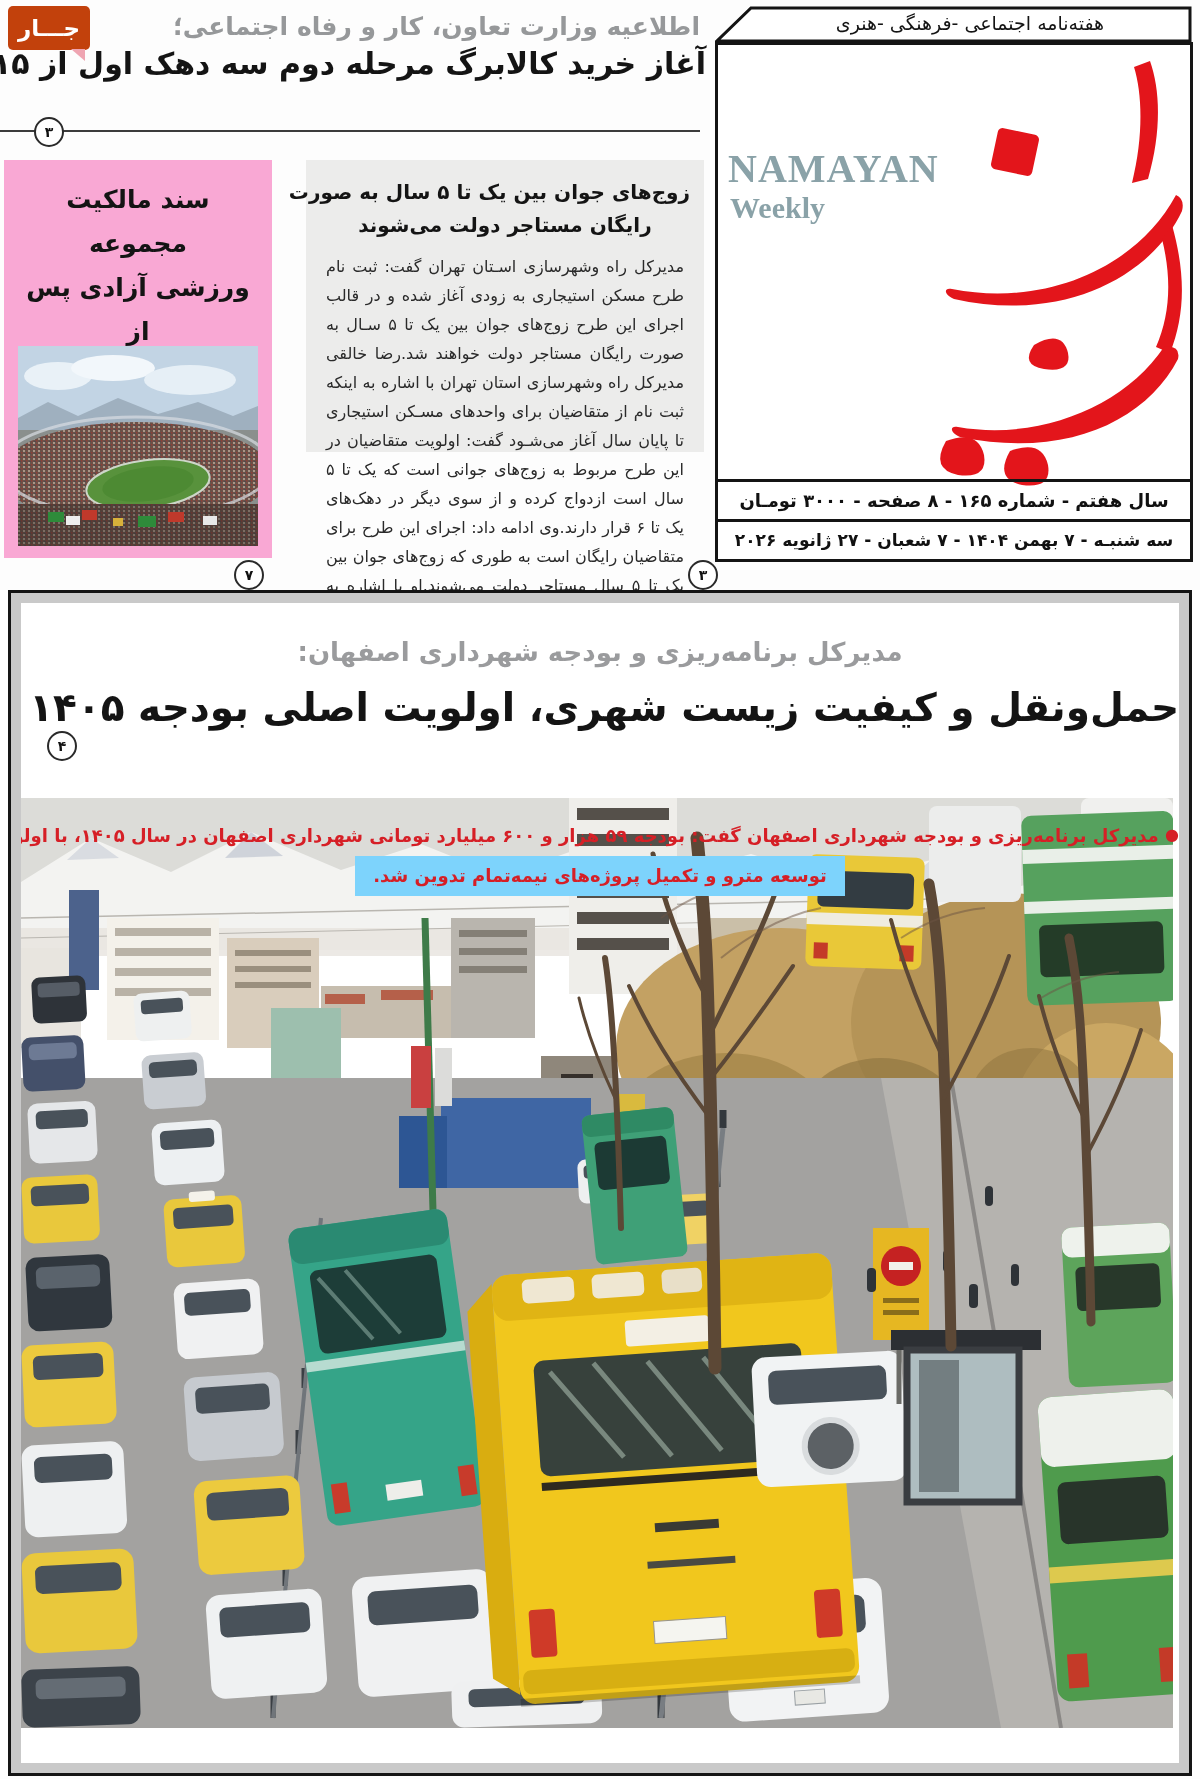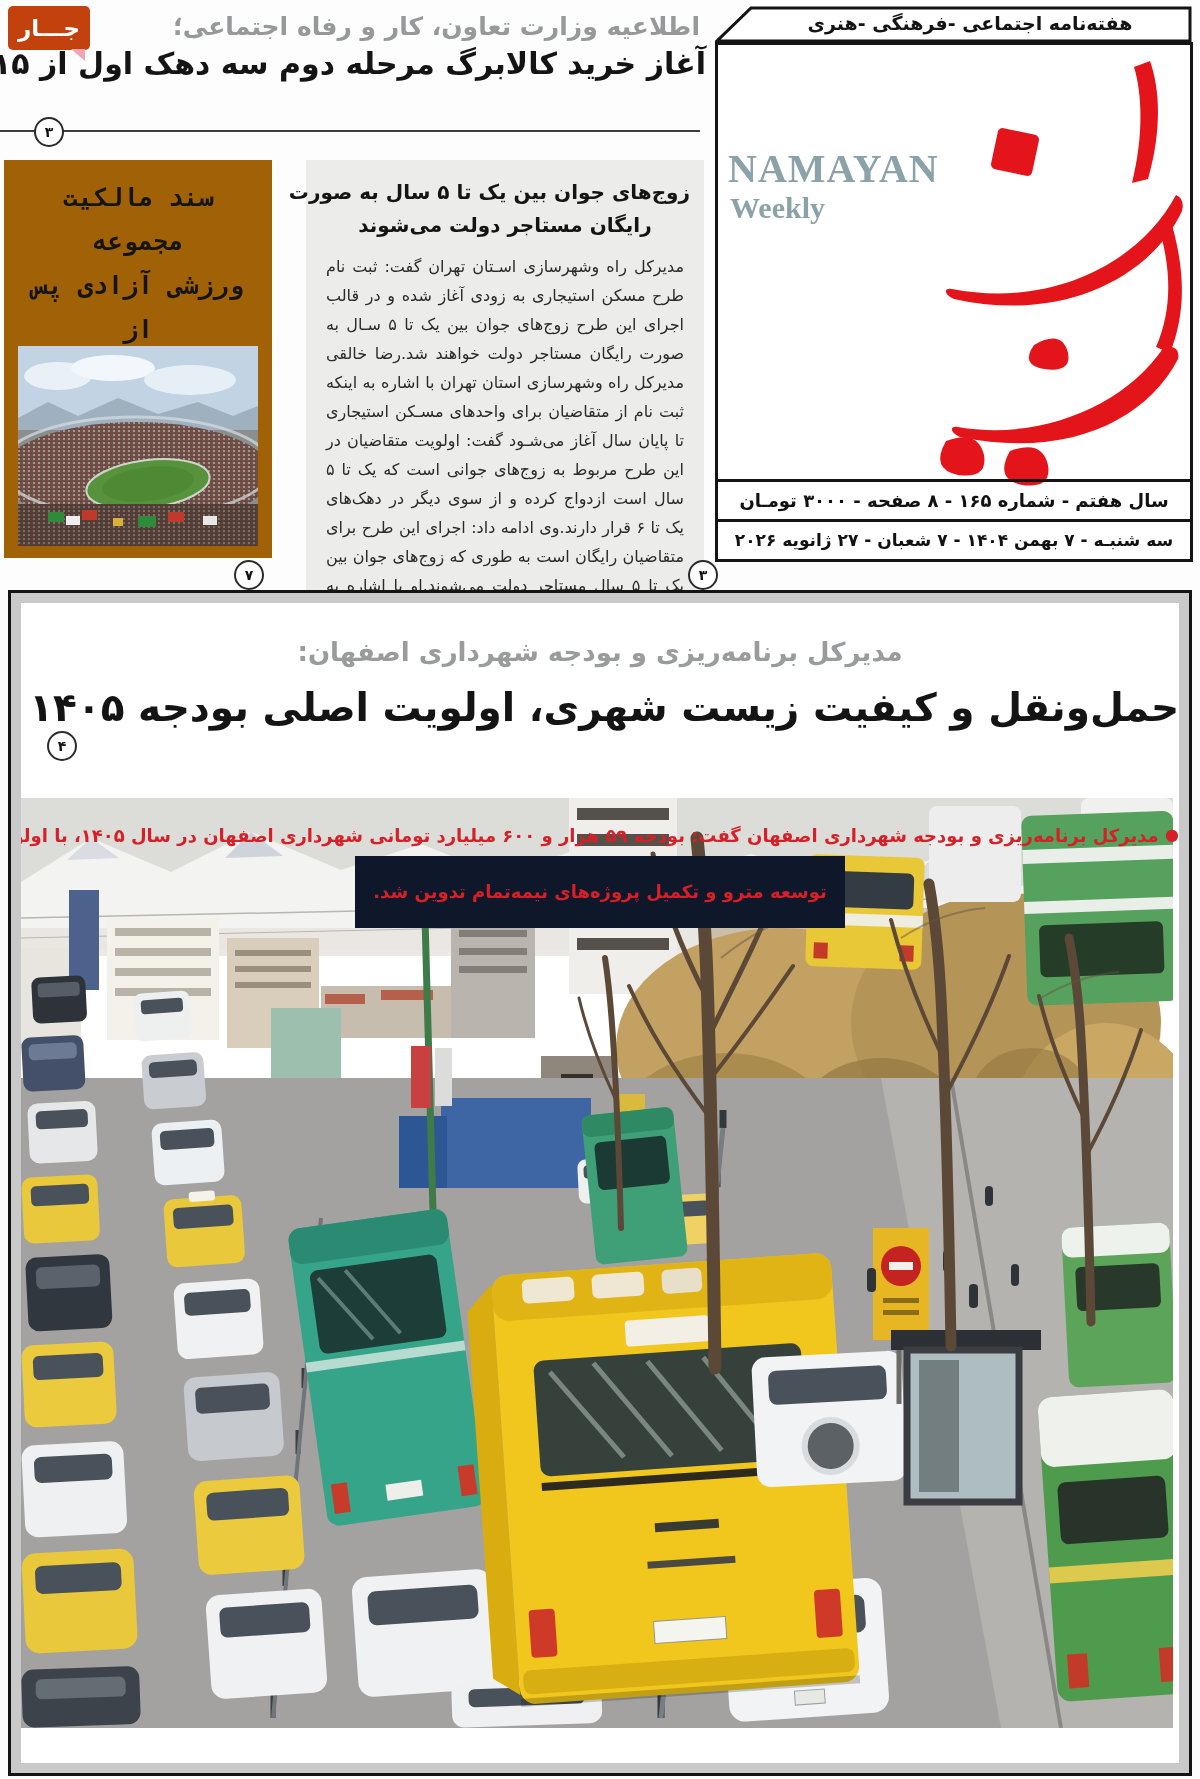--- a/index.html
+++ b/index.html
@@ -15,26 +15,26 @@
   .badge::after{content:"";position:absolute;right:5px;bottom:-11px;width:0;height:0;
          border-top:12px solid #efa5b2;border-left:14px solid transparent;}
 
   .kicker1{left:60px;top:12px;width:640px;color:#96989a;font-weight:bold;font-size:25px;text-align:right;}
   .headline1{left:0;top:46px;width:706px;color:#141414;font-weight:bold;font-size:30px;letter-spacing:-.5px;}
   .toprule{left:0;top:130px;width:700px;height:2px;background:#3c3c3c;}
   .pgc{width:26px;height:26px;border:2px solid #2a2a2a;border-radius:50%;background:#fff;
        font-size:14px;font-weight:bold;line-height:26px;text-align:center;color:#111;z-index:3;}
 
   
-  .leftbox{left:4px;top:160px;width:268px;height:398px;background:#a16207;font-family:Liberation Mono, monospace;}
+  .leftbox{left:4px;top:160px;width:268px;height:398px;background:#f9a8d4;}
   .lefthead{left:12px;top:18px;width:244px;font-weight:bold;font-size:25px;line-height:44px;color:#141414;}
   .stadium{left:14px;top:186px;width:240px;height:200px;}
 
   
-  .midbox{left:306px;top:160px;width:398px;height:432px;background:#ececeb;padding:0;}
+  .midbox{left:306px;top:160px;width:398px;height:292px;background:#ececeb;padding:0;}
   .midhead{left:14px;top:16px;width:370px;font-weight:bold;font-size:20px;line-height:33px;color:#141414;letter-spacing:-.3px;}
   .midbody{left:20px;top:92px;width:358px;font-size:16px;line-height:29px;color:#2a2a2a;
            text-align:justify;text-align-last:center;}
 
   
   .mast{left:715px;top:6px;width:478px;height:556px;}
   .mastbox{left:0;top:36px;right:0;bottom:0;border:3px solid #141414;background:#fff;}
   .latin1{left:10px;top:100px;font-family:"Liberation Serif",serif;font-weight:bold;
           font-size:40px;color:#8aa2a8;letter-spacing:1px;direction:ltr;}
   .latin2{left:12px;top:146px;font-family:"Liberation Serif",serif;font-weight:bold;
@@ -45,21 +45,21 @@
   .row1{font-size:18px;}
   .row2{font-size:17px;}
 
   
   .frame{left:8px;top:590px;width:1178px;height:1180px;border:3px solid #141414;background:#c9c9c9;}
   .finner{position:absolute;left:10px;top:10px;right:10px;bottom:10px;background:#fff;overflow:hidden;}
   .mkicker{left:0;top:34px;width:100%;color:#9a9b9d;font-weight:bold;font-size:26px;}
   .mhead{left:0;top:82px;width:100%;color:#141414;font-weight:bold;font-size:39px;letter-spacing:-.5px;}
   .photo{left:0;top:195px;width:1152px;height:930px;}
   .lead{left:0;top:212px;width:100%;z-index:2;color:#d61f26;font-weight:bold;font-size:18px;line-height:40px;}
-  .leadchip{display:inline-block;background:#0f172a;padding:16px 18px;}
+  .leadchip{display:inline-block;background:#7dd3fc;padding:0 18px;}
   .bullet{font-size:16px;vertical-align:2px;}
 </style>
 </head>
 <body>
 
 <div class="page">
 
   <div class="abs badge">جـــار</div>
 
   <div class="abs kicker1 c nw">اطلاعیه وزارت تعاون، کار و رفاه اجتماعی؛</div>
@@ -118,21 +118,21 @@
       <div>رایگان مستاجر دولت می‌شوند</div>
     </div>
     <div class="abs midbody">مدیرکل راه وشهرسازی اسـتان تهران گفت: ثبت نام طرح مسکن استیجاری به زودی آغاز شده و در قالب اجرای این طرح زوج‌های جوان بین یک تا ۵ سـال به صورت رایگان مستاجر دولت خواهند شد.رضا خالقی مدیرکل راه وشهرسازی استان تهران با اشاره به اینکه ثبت نام از متقاضیان برای واحدهای مسـکن استیجاری تا پایان سال آغاز می‌شـود گفت: اولویت متقاضیان در این طرح مربوط به زوج‌های جوانی است که یک تا ۵ سال است ازدواج کرده و از سوی دیگر در دهک‌های یک تا ۶ قرار دارند.وی ادامه داد: اجرای این طرح برای متقاضیان رایگان است به طوری که زوج‌های جوان بین یک تا ۵ سال مستاجر دولت می‌شوند.او با اشاره به اینکه ...</div>
   </div>
   <div class="abs pgc" style="left:688px;top:560px;">۳</div>
 
   <div class="abs mast">
     <svg class="abs" style="left:0;top:0;" width="478" height="38" viewBox="0 0 478 38">
       <polygon points="36,2 475,2 475,35 2,35" fill="#ffffff" stroke="#141414" stroke-width="3"></polygon>
     </svg>
-    <div class="abs nw" style="left:40px;top:6px;width:430px;text-align:center;font-weight:bold;font-size:19px;color:#141414;z-index:2;">هفته‌نامه اجتماعی -فرهنگی -هنری</div>
+    <div class="abs nw" style="left:40px;top:6px;width:430px;text-align:center;font-weight:normal;font-size:19px;color:#141414;z-index:2;">هفته‌نامه اجتماعی -فرهنگی -هنری</div>
 
     <div class="abs mastbox">
       <div class="abs latin1">NAMAYAN</div>
       <div class="abs latin2">Weekly</div>
 
       <svg class="abs" style="right:2px;top:4px;" width="300" height="440" viewBox="0 0 300 440" role="img" aria-label="نمایان">
         <g fill="#e3151b">
           <path d="M262 12 C 272 40 274 82 260 130 L 244 134 C 256 86 254 44 246 18 Z"></path>
           <rect x="106" y="82" width="42" height="42" rx="5" transform="rotate(12 127 103)"></rect>
           <path d="M288 146 C 248 220 156 258 64 240 C 56 238 55 245 66 250 C 172 274 262 230 294 162 Q 297 150 288 146 Z"></path>

